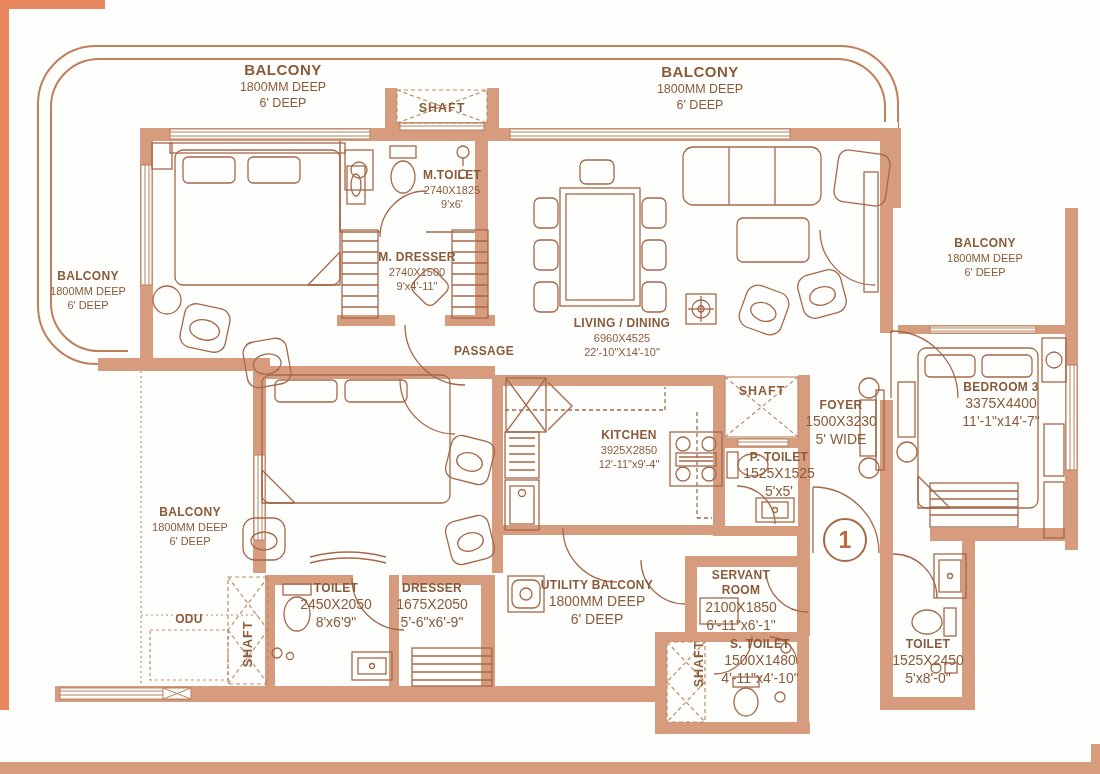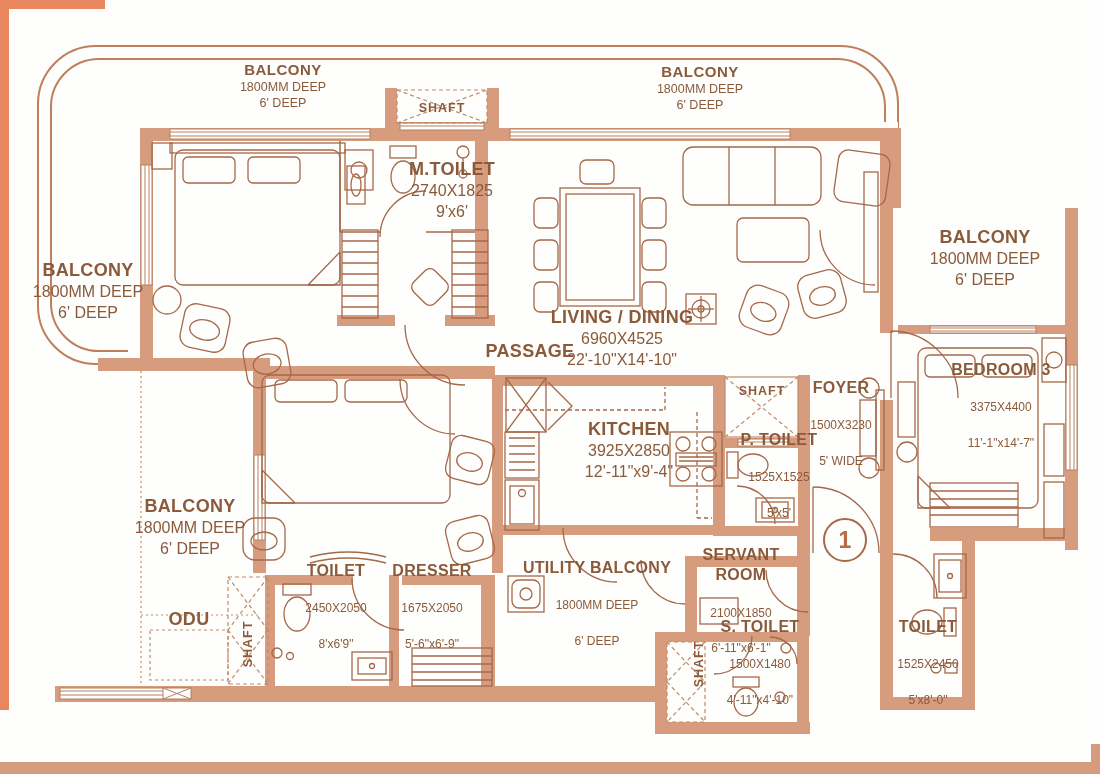--- a/index.html
+++ b/index.html
@@ -1,26 +1,26 @@
 <!DOCTYPE html>
 <html><head>
 <meta charset="utf-8">
 <style>
   html,body{margin:0;padding:0;background:#ffffff;}
   #canvas{position:relative;width:1100px;height:774px;background:#fefefc;overflow:hidden;
           font-family:"Liberation Sans","DejaVu Sans",sans-serif;}
   #plan-svg{position:absolute;left:0;top:0;}
   .lbl{position:absolute;transform:translate(-50%,-50%);text-align:center;color:#8a5a3b;
        line-height:1.28;white-space:nowrap;z-index:5;}
-  .lbl .nm{font-size:18px;font-weight:700;letter-spacing:.3px;}
-  .lbl .dm{font-size:16px;font-weight:500;}
+  .lbl .nm{font-size:12px;font-weight:700;letter-spacing:.3px;}
+  .lbl .dm{font-size:11px;font-weight:500;}
   .lbl-lg .nm{font-size:15px;letter-spacing:.5px;}
   .lbl-lg .dm{font-size:12.5px;}
-  .lbl-sm .nm{font-size:16px;}
-  .lbl-sm .dm{font-size:12px;margin-top:20px;}
+  .lbl-sm .nm{font-size:12px;}
+  .lbl-sm .dm{font-size:14px;}
   .lbl-wrap{white-space:normal;width:96px;}
   .vert{transform:translate(-50%,-50%) rotate(-90deg);}
   .shaft .nm{font-size:12.5px;font-weight:600;letter-spacing:1px;}
   .entrance-circle{position:absolute;width:40px;height:40px;border:2px solid #a5684a;
        border-radius:50%;transform:translate(-50%,-50%);display:flex;align-items:center;
        justify-content:center;color:#bb6a44;font-size:23px;font-weight:600;z-index:6;}
 </style>
 </head>
 <body>
 
@@ -367,29 +367,34 @@
 <div class="lbl shaft" style="left:442px;top:108px">
   <div class="nm">SHAFT</div>
 </div>
 
 <div class="lbl" style="left:452px;top:190px">
   <div class="nm">M.TOILET</div>
   <div class="dm">2740X1825</div>
   <div class="dm">9'x6'</div>
 </div>
 
+<div class="lbl" style="left:417px;top:272px">
+  <div class="nm">M. DRESSER</div>
+  <div class="dm">2740X1500</div>
+  <div class="dm">9'x4'-11"</div>
+</div>
 
 
 <div class="lbl" style="left:622px;top:338px">
   <div class="nm">LIVING / DINING</div>
   <div class="dm">6960X4525</div>
   <div class="dm">22'-10"X14'-10"</div>
 </div>
 
-<div class="lbl" style="left:530px;top:352px">
+<div class="lbl" style="left:484px;top:352px">
   <div class="nm">PASSAGE</div>
 </div>
 
 <div class="lbl" style="left:985px;top:258px">
   <div class="nm">BALCONY</div>
   <div class="dm">1800MM DEEP</div>
   <div class="dm">6' DEEP</div>
 </div>
 
 <div class="lbl lbl-sm" style="left:1001px;top:406px">

